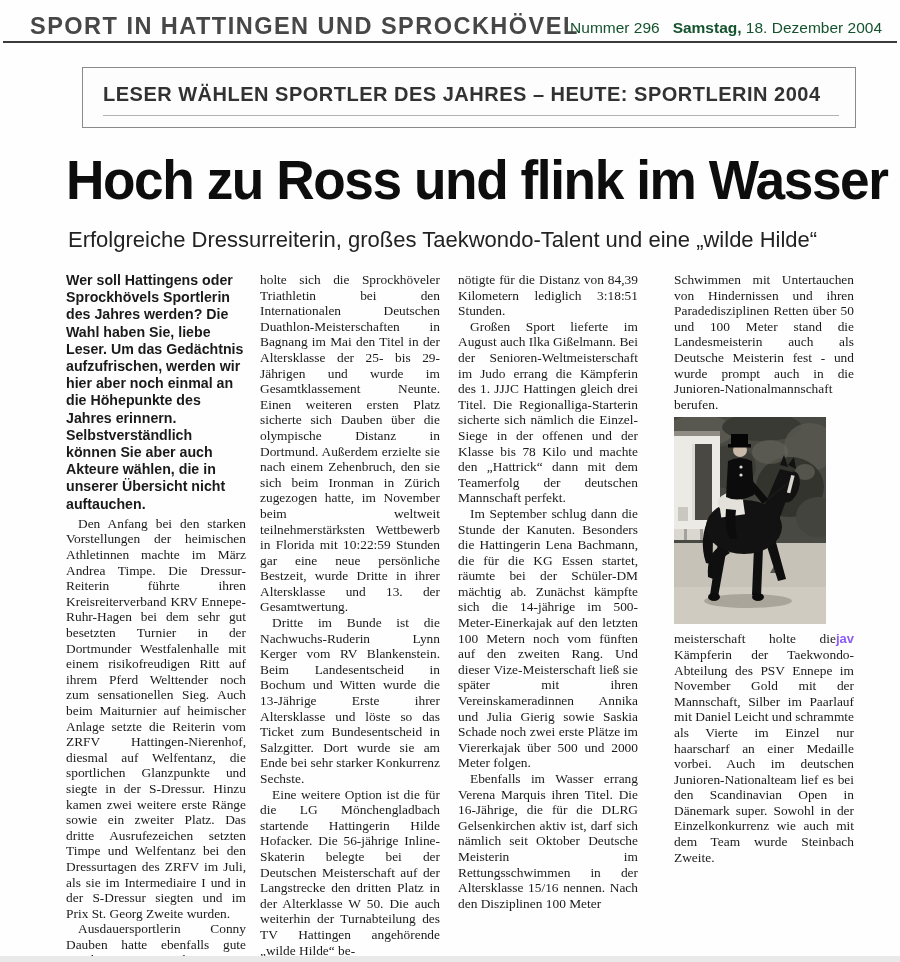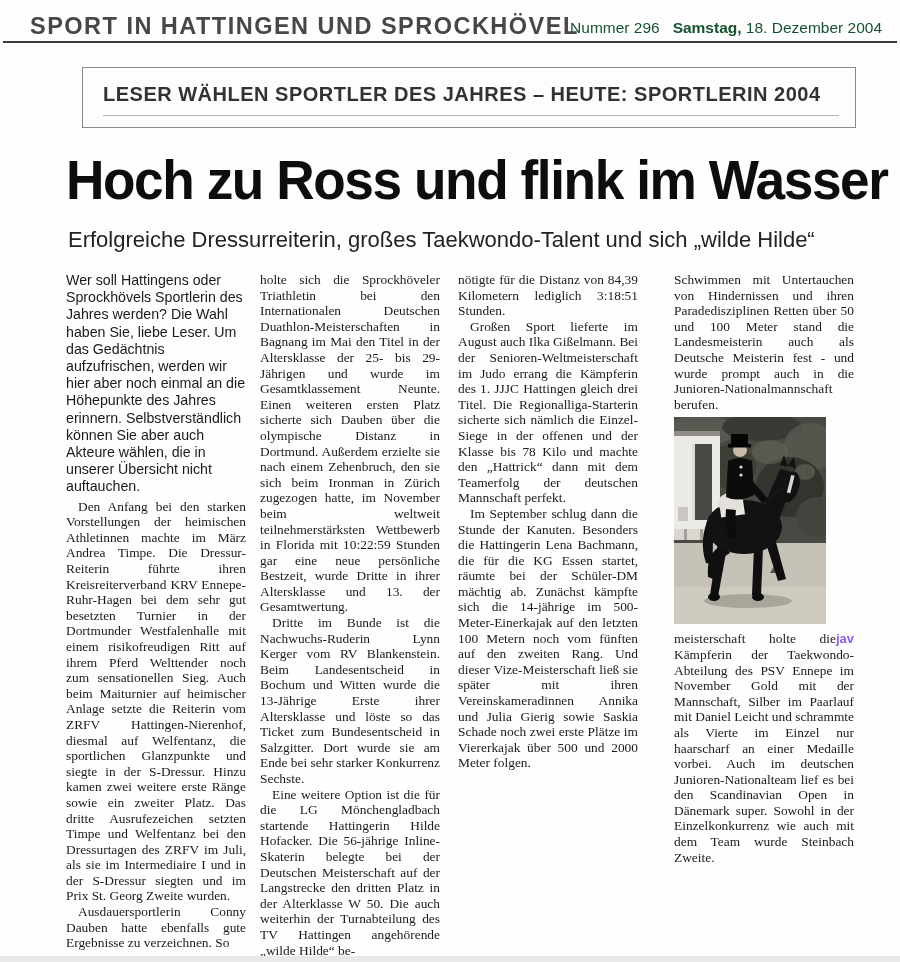--- a/index.html
+++ b/index.html
@@ -26,21 +26,21 @@
         transform-origin:left;}
   .subheadline{position:absolute;left:68px;top:227px;font-size:22px;color:#222;white-space:nowrap;}
 
   
   .col{position:absolute;top:272px;height:684px;width:180px;overflow:hidden;
         font-family:"Liberation Serif",serif;font-size:13.4px;line-height:15.6px;
         text-align:justify;hyphens:auto;-webkit-hyphens:auto;}
   .col1{left:66px;} .col2{left:260px;} .col3{left:458px;} .col4{left:674px;}
   .col p{margin:0;}
   .col p.indent{text-indent:12px;}
-  .intro{font-family:"Liberation Sans",sans-serif;font-weight:normal;font-size:14.2px;
+  .intro{font-family:"Liberation Sans",sans-serif;font-weight:bold;font-size:14.2px;
         line-height:17.2px;text-align:left;margin-bottom:3px !important;hyphens:auto;}
   .byline{float:right;font-family:"Liberation Sans",sans-serif;font-weight:bold;
         font-size:13px;color:#8b5cf6;}
 
   
   .photo-wrap{width:156px;height:207px;margin:5px 0 7px -4px;}
   .photo-wrap svg{display:block;}
 </style>
 </head>
 <body>
@@ -54,38 +54,39 @@
     <span>18. Dezember 2004</span>
   </div>
   <div class="masthead-rule"></div>
 
   <div class="kicker-box">
     <div class="kicker-text">LESER WÄHLEN SPORTLER DES JAHRES – HEUTE: SPORTLERIN 2004</div>
     <div class="kicker-underline"></div>
   </div>
 
   <div class="headline">Hoch zu Ross und flink im Wasser</div>
-  <div class="subheadline">Erfolgreiche Dressurreiterin, großes Taekwondo-Talent und sich „wilde Hilde“</div>
+  <div class="subheadline">Erfolgreiche Dressurreiterin, großes Taekwondo-Talent und eine „wilde Hilde“</div>
 
   <div class="col col1">
     <p class="intro">Wer soll Hattingens oder Sprockhövels Sportlerin des Jahres werden? Die Wahl haben Sie, liebe Leser. Um das Gedächtnis aufzufrischen, werden wir hier aber noch einmal an die Höhepunkte des Jahres erinnern. Selbstverständlich können Sie aber auch Akteure wählen, die in unserer Übersicht nicht auftauchen.</p>
     <p class="indent">Den Anfang bei den starken Vorstellungen der heimischen Athletinnen machte im März Andrea Timpe. Die Dressur-Reiterin führte ihren Kreisreiterverband KRV Ennepe-Ruhr-Hagen bei dem sehr gut besetzten Turnier in der Dortmunder Westfalenhalle mit einem risikofreudigen Ritt auf ihrem Pferd Welttender noch zum sensationellen Sieg. Auch beim Maiturnier auf heimischer Anlage setzte die Reiterin vom ZRFV Hattingen-Nierenhof, diesmal auf Welfentanz, die sportlichen Glanzpunkte und siegte in der S-Dressur. Hinzu kamen zwei weitere erste Ränge sowie ein zweiter Platz. Das dritte Ausrufezeichen setzten Timpe und Welfentanz bei den Dressurtagen des ZRFV im Juli, als sie im Intermediaire I und in der S-Dressur siegten und im Prix St. Georg Zweite wurden.</p>
     <p class="indent">Ausdauersportlerin Conny Dauben hatte ebenfalls gute Ergebnisse zu verzeichnen. So</p>
   </div>
 
   <div class="col col2">
     <p>holte sich die Sprockhöveler Triathletin bei den Internationalen Deutschen Duathlon-Meisterschaften in Bagnang im Mai den Titel in der Altersklasse der 25- bis 29-Jährigen und wurde im Gesamtklassement Neunte. Einen weiteren ersten Platz sicherte sich Dauben über die olympische Distanz in Dortmund. Außerdem erzielte sie nach einem Zehenbruch, den sie sich beim Ironman in Zürich zugezogen hatte, im November beim weltweit teilnehmerstärksten Wettbewerb in Florida mit 10:22:59 Stunden gar eine neue persönliche Bestzeit, wurde Dritte in ihrer Altersklasse und 13. der Gesamtwertung.</p>
     <p class="indent">Dritte im Bunde ist die Nachwuchs-Ruderin Lynn Kerger vom RV Blankenstein. Beim Landesentscheid in Bochum und Witten wurde die 13-Jährige Erste ihrer Altersklasse und löste so das Ticket zum Bundesentscheid in Salzgitter. Dort wurde sie am Ende bei sehr starker Konkurrenz Sechste.</p>
     <p class="indent">Eine weitere Option ist die für die LG Mönchengladbach startende Hattingerin Hilde Hofacker. Die 56-jährige Inline-Skaterin belegte bei der Deutschen Meisterschaft auf der Langstrecke den dritten Platz in der Alterklasse W 50. Die auch weiterhin der Turnabteilung des TV Hattingen angehörende „wilde Hilde“ be-</p>
   </div>
 
   <div class="col col3">
     <p>nötigte für die Distanz von 84,39 Kilometern lediglich 3:18:51 Stunden.</p>
     <p class="indent">Großen Sport lieferte im August auch Ilka Gißelmann. Bei der Senioren-Weltmeisterschaft im Judo errang die Kämpferin des 1. JJJC Hattingen gleich drei Titel. Die Regionalliga-Starterin sicherte sich nämlich die Einzel-Siege in der offenen und der Klasse bis 78 Kilo und machte den „Hattrick“ dann mit dem Teamerfolg der deutschen Mannschaft perfekt.</p>
     <p class="indent">Im September schlug dann die Stunde der Kanuten. Besonders die Hattingerin Lena Bachmann, die für die KG Essen startet, räumte bei der Schüler-DM mächtig ab. Zunächst kämpfte sich die 14-jährige im 500-Meter-Einerkajak auf den letzten 100 Metern noch vom fünften auf den zweiten Rang. Und dieser Vize-Meisterschaft ließ sie später mit ihren Vereinskameradinnen Annika und Julia Gierig sowie Saskia Schade noch zwei erste Plätze im Viererkajak über 500 und 2000 Meter folgen.</p>
+    <p class="indent">Ebenfalls im Wasser errang Verena Marquis ihren Titel. Die 16-Jährige, die für die DLRG Gelsenkirchen aktiv ist, darf sich nämlich seit Oktober Deutsche Meisterin im Rettungsschwimmen in der Altersklasse 15/16 nennen. Nach den Disziplinen 100 Meter</p>
   </div>
 
   <div class="col col4">
     <p>Schwimmen mit Untertauchen von Hindernissen und ihren Paradedisziplinen Retten über 50 und 100 Meter stand die Landesmeisterin auch als Deutsche Meisterin fest - und wurde prompt auch in die Junioren-Nationalmannschaft berufen.</p>
 
     <div class="photo-wrap" title="Dressurreiterin mit Zylinder auf dunklem Pferd im Trab, weißer Stall und Bäume im Hintergrund, sandiger Reitplatz">
       <svg width="156" height="207" viewBox="0 0 156 207" xmlns="http://www.w3.org/2000/svg">
 
         <rect x="0" y="0" width="156" height="207" fill="#b7b4ad"></rect>
 

